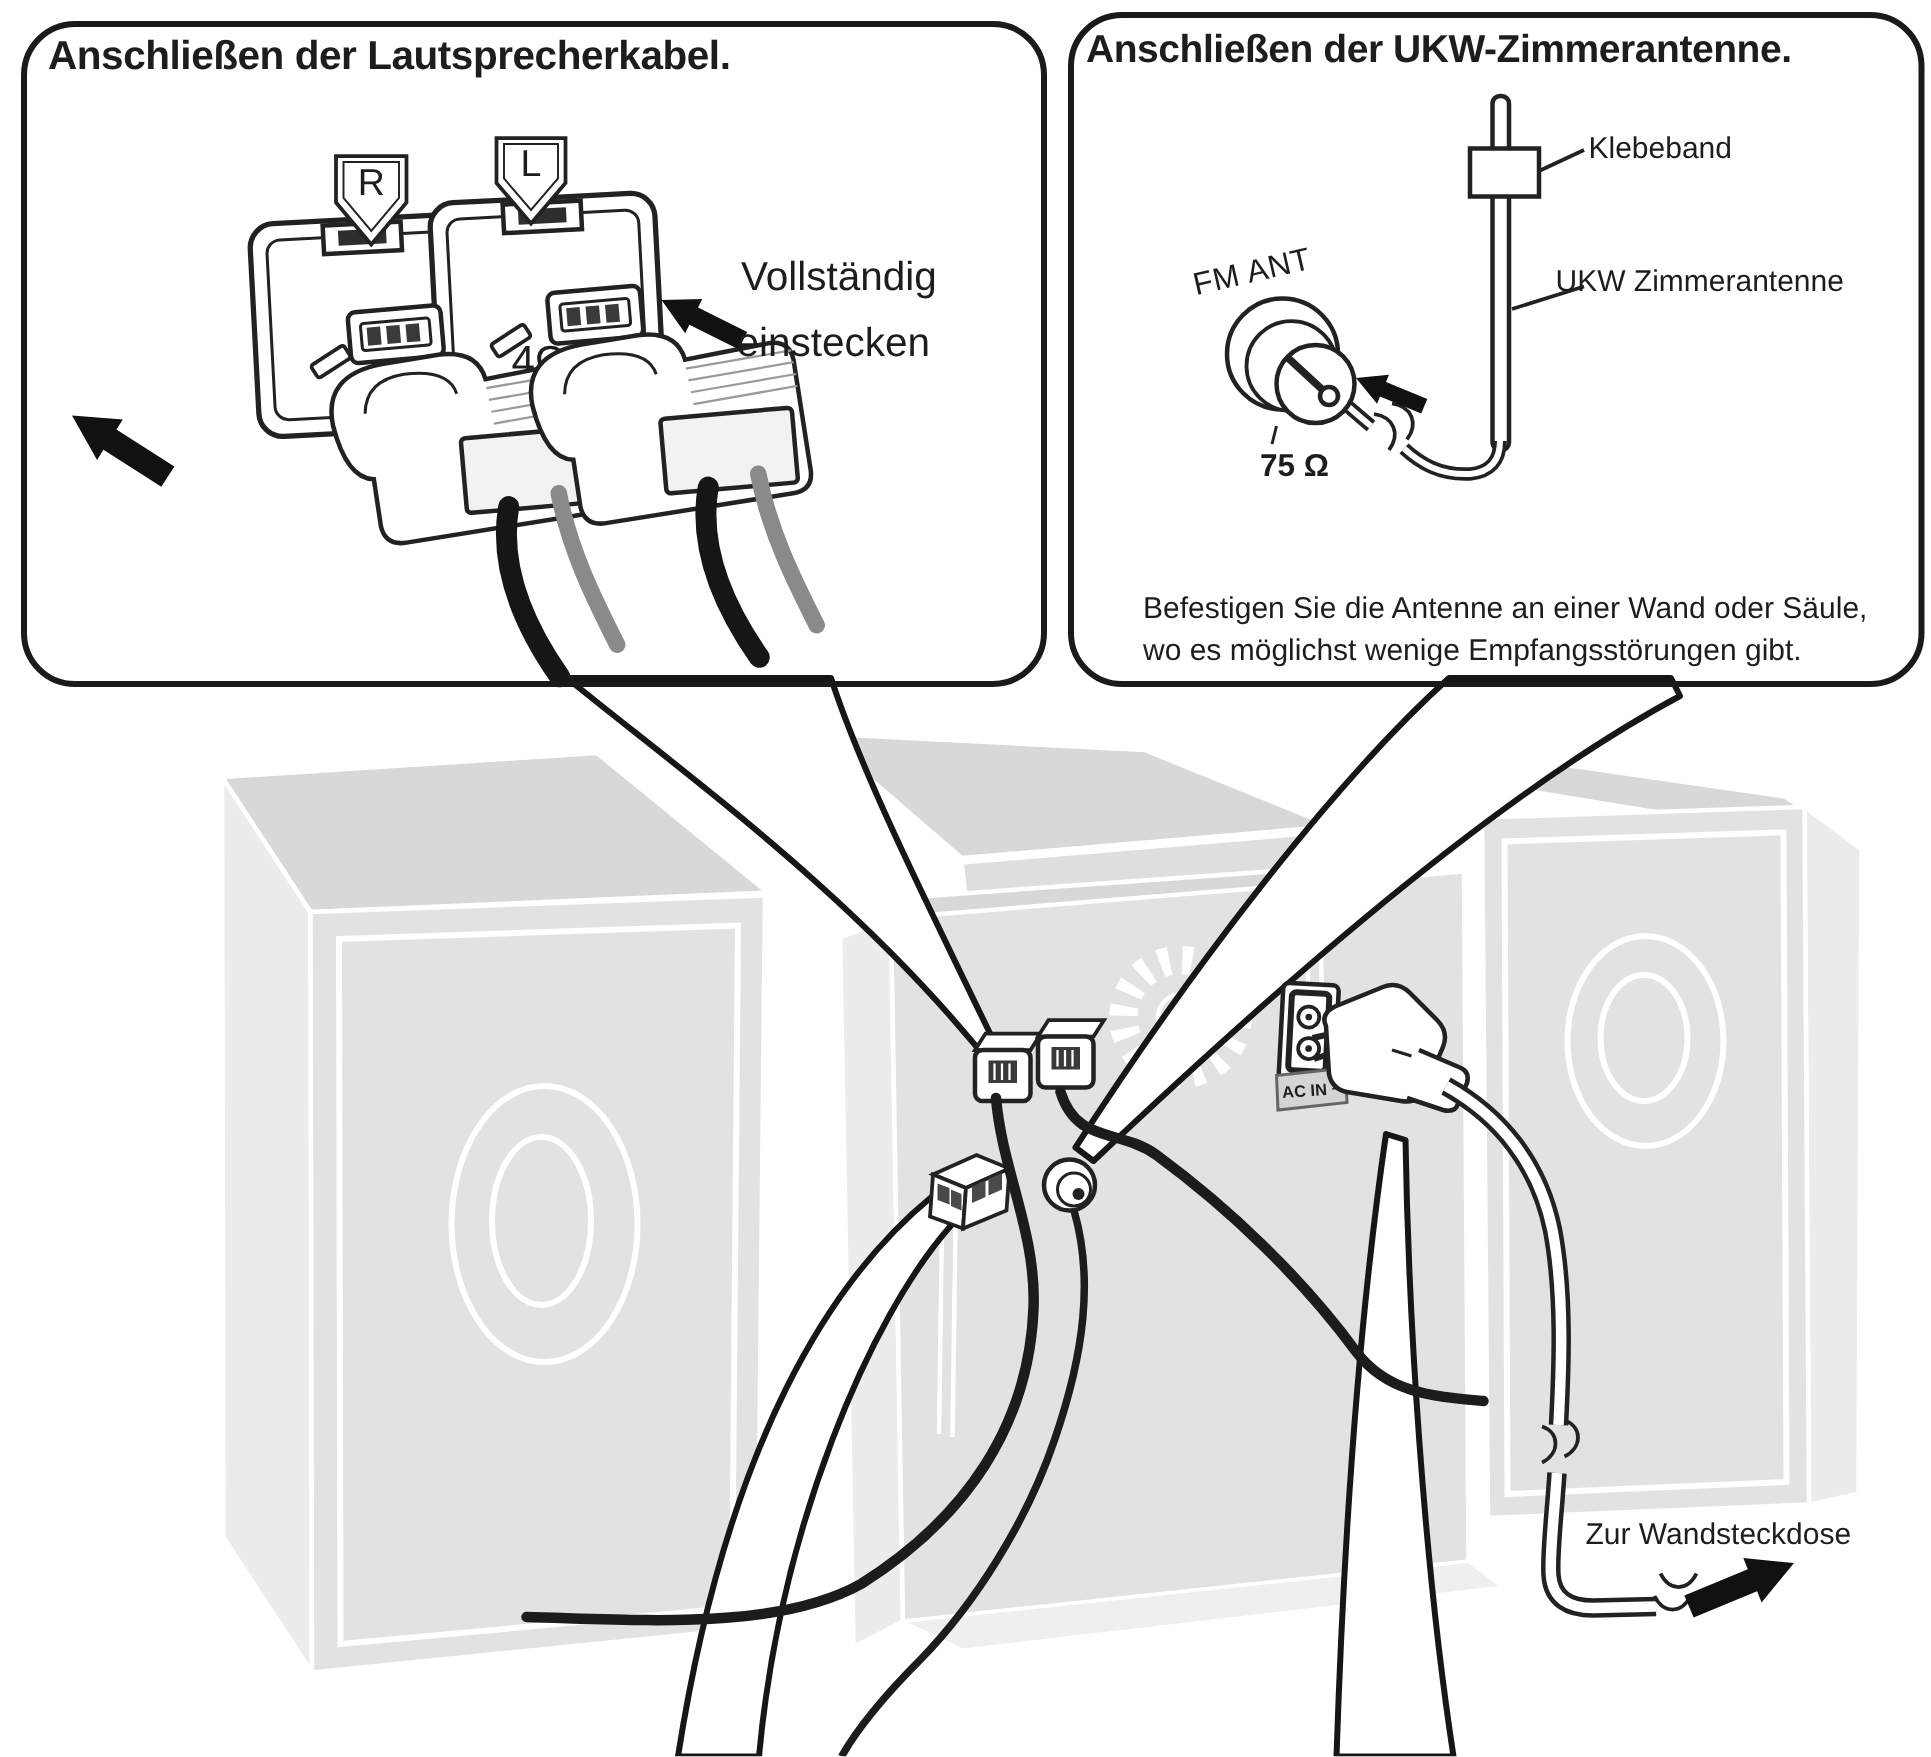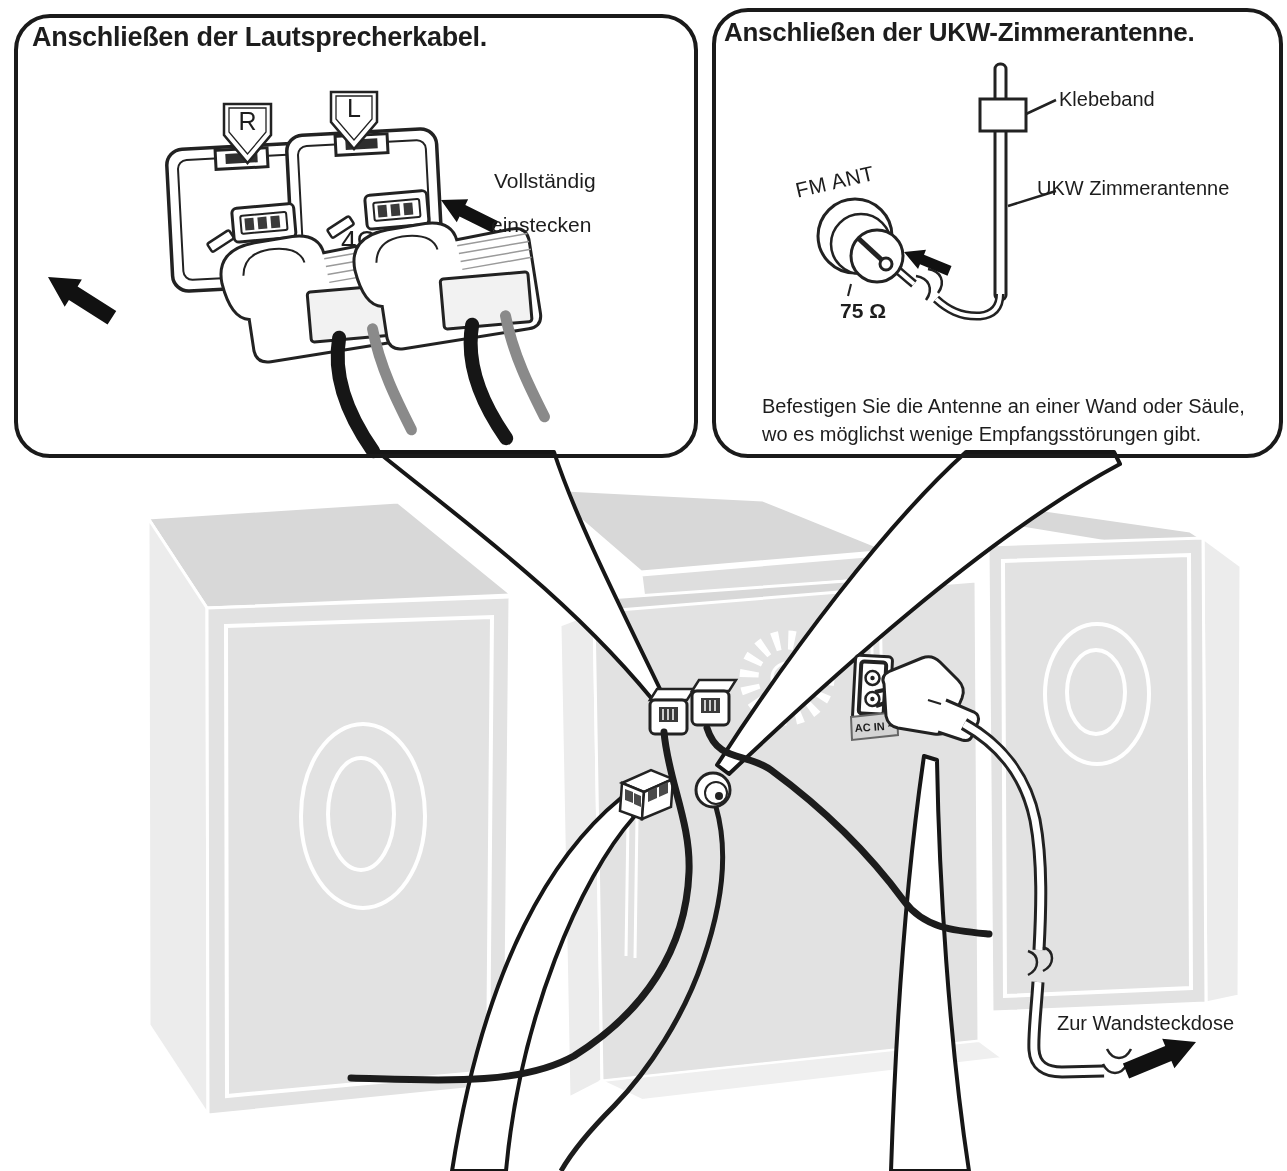--- a/index.html
+++ b/index.html
@@ -3,21 +3,21 @@
 <meta charset="utf-8">
 <style>
   html,body{margin:0;padding:0;background:#fff;}
   #page{position:relative;width:1287px;height:1171px;background:#ffffff;overflow:hidden;
         font-family:"Liberation Sans",sans-serif;}
   #artwork{position:absolute;left:0;top:0;z-index:1;}
   .callout{position:absolute;border:4px solid #1a1a1a;border-radius:36px;background:transparent;z-index:2;}
   .lbl{position:absolute;z-index:3;color:#1d1d1d;white-space:nowrap;line-height:1.18;}
   .panel-title{font-weight:bold;font-size:27px;letter-spacing:-0.3px;}
   .small{font-size:20px;}
-  .note{font-size:21px;text-align:right;}
+  .note{font-size:27px;text-align:right;}
   svg text{font-family:"Liberation Sans",sans-serif;fill:#1d1d1d;}
 </style>
 </head>
 <body>
 
 <div id="page">
 
   <svg id="artwork" width="1287" height="1171" viewBox="0 0 1287 1171">
 
     <g>

